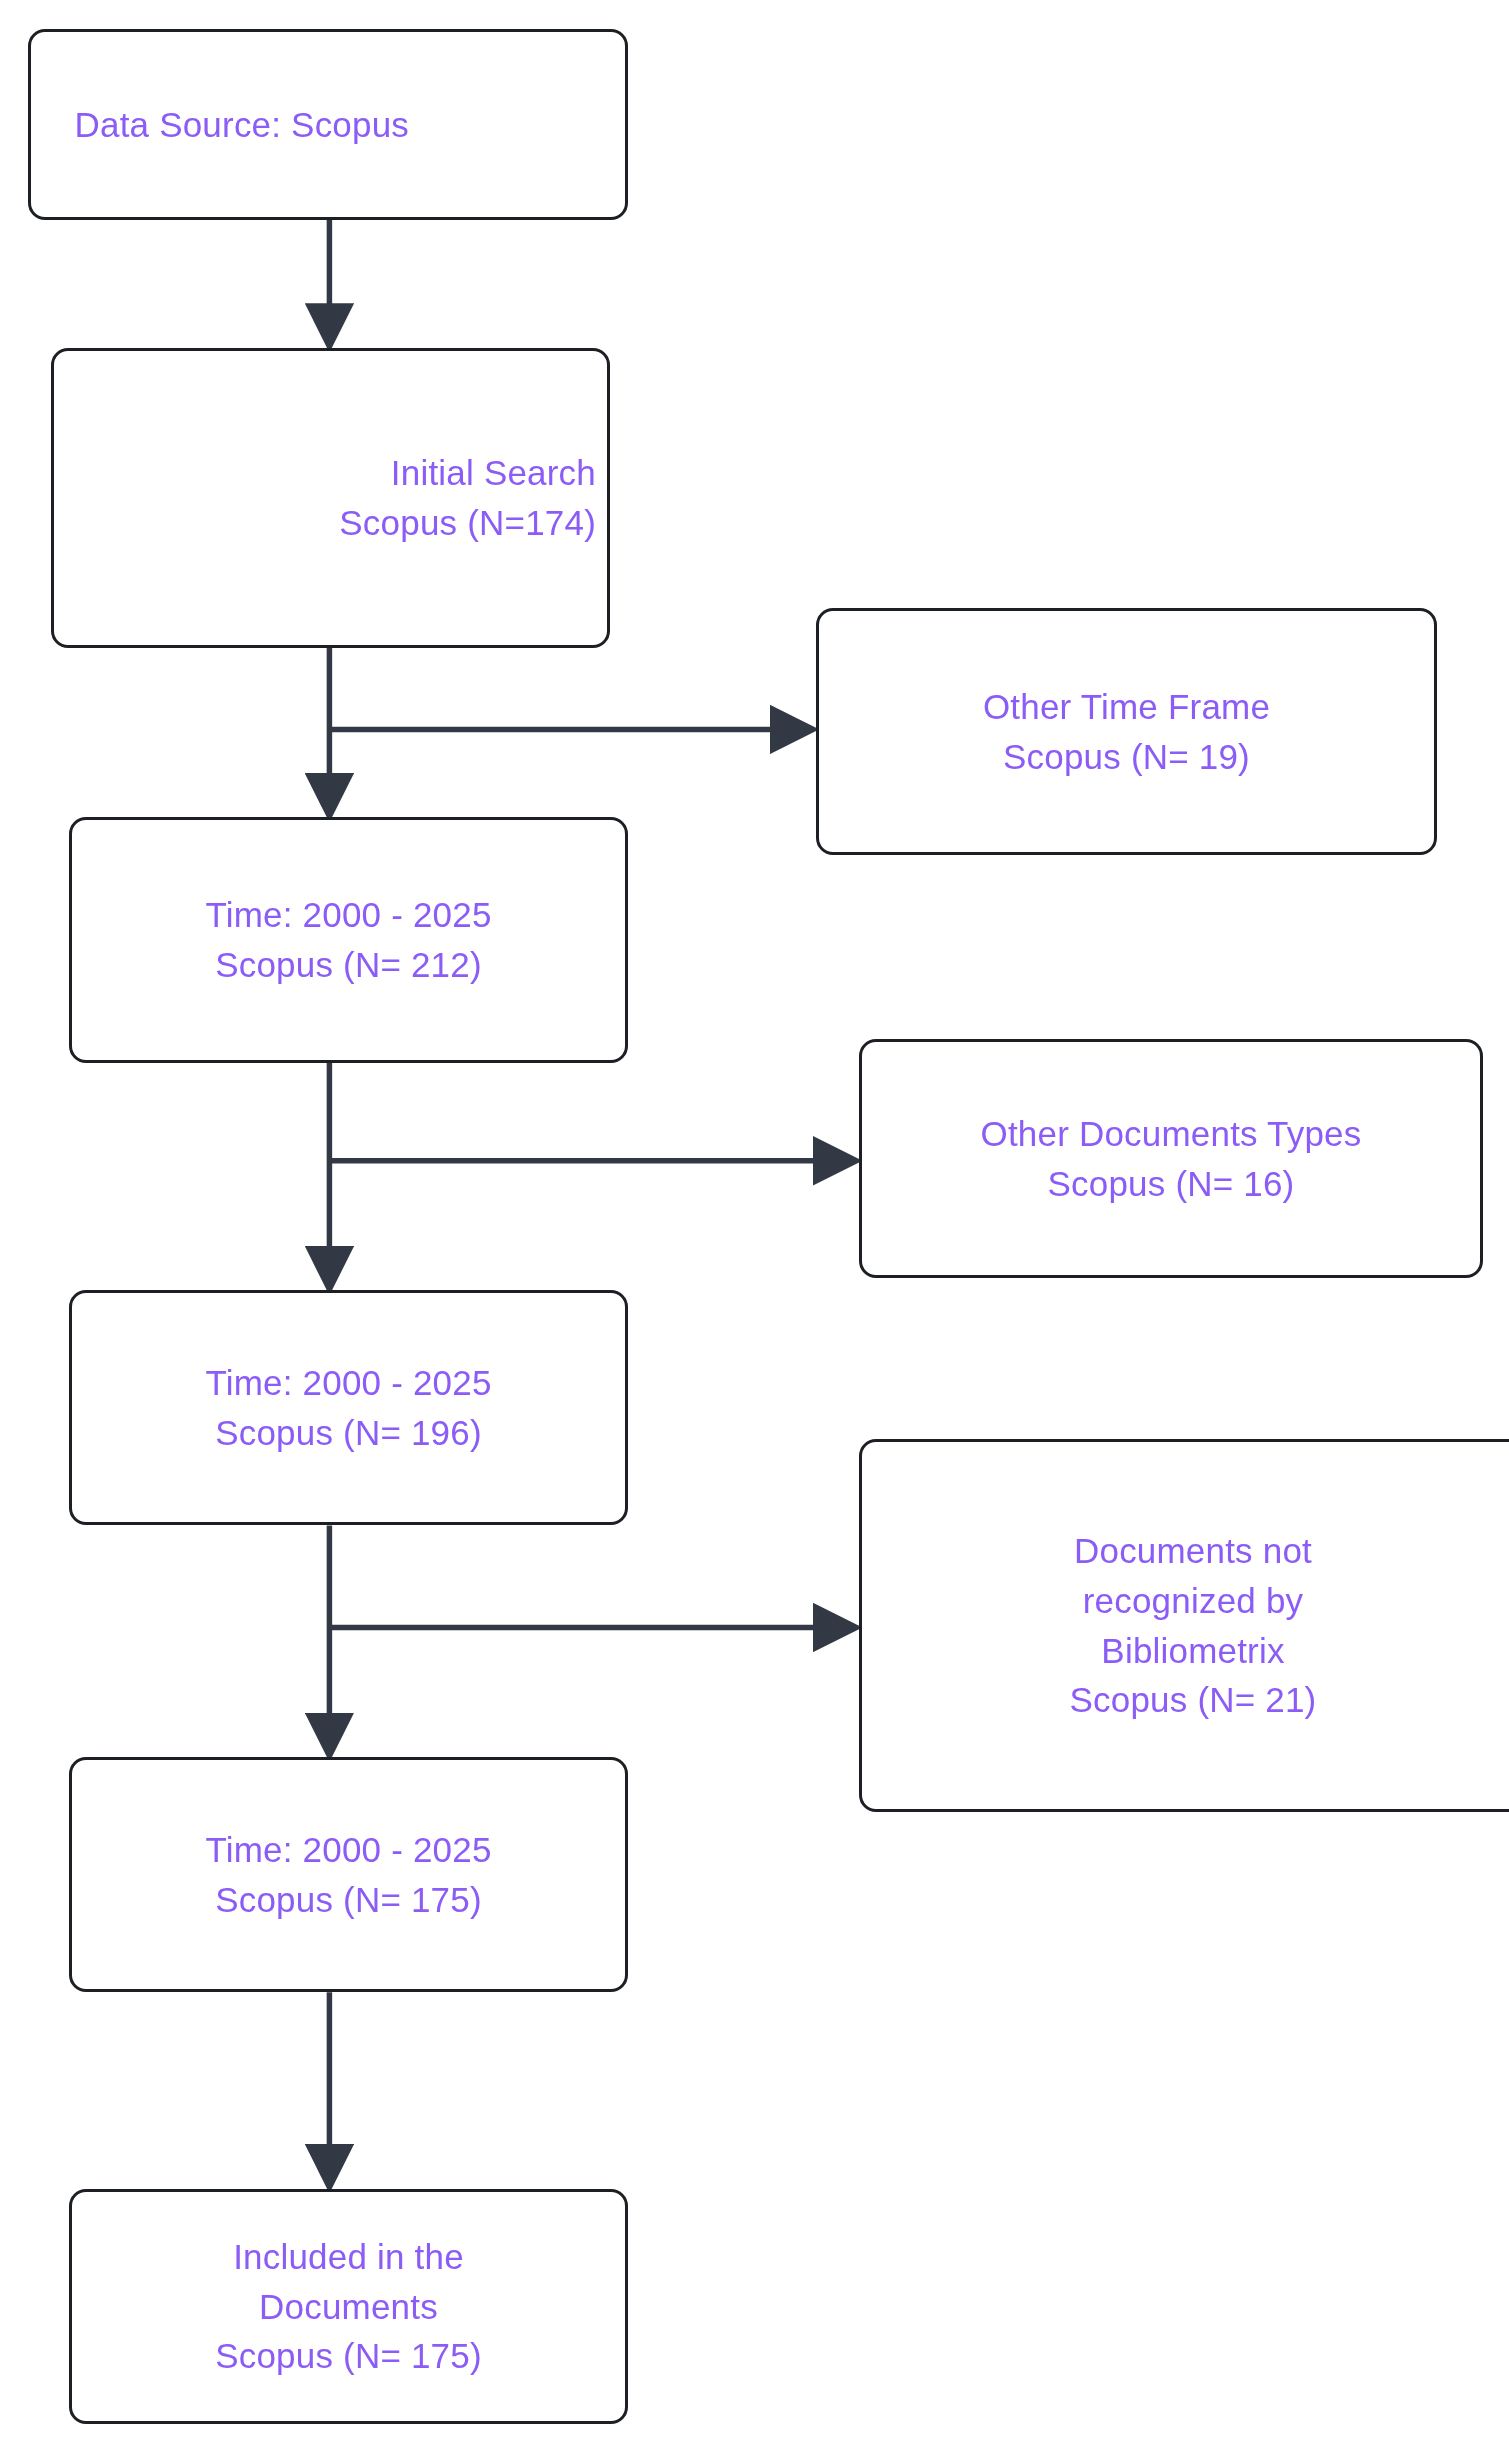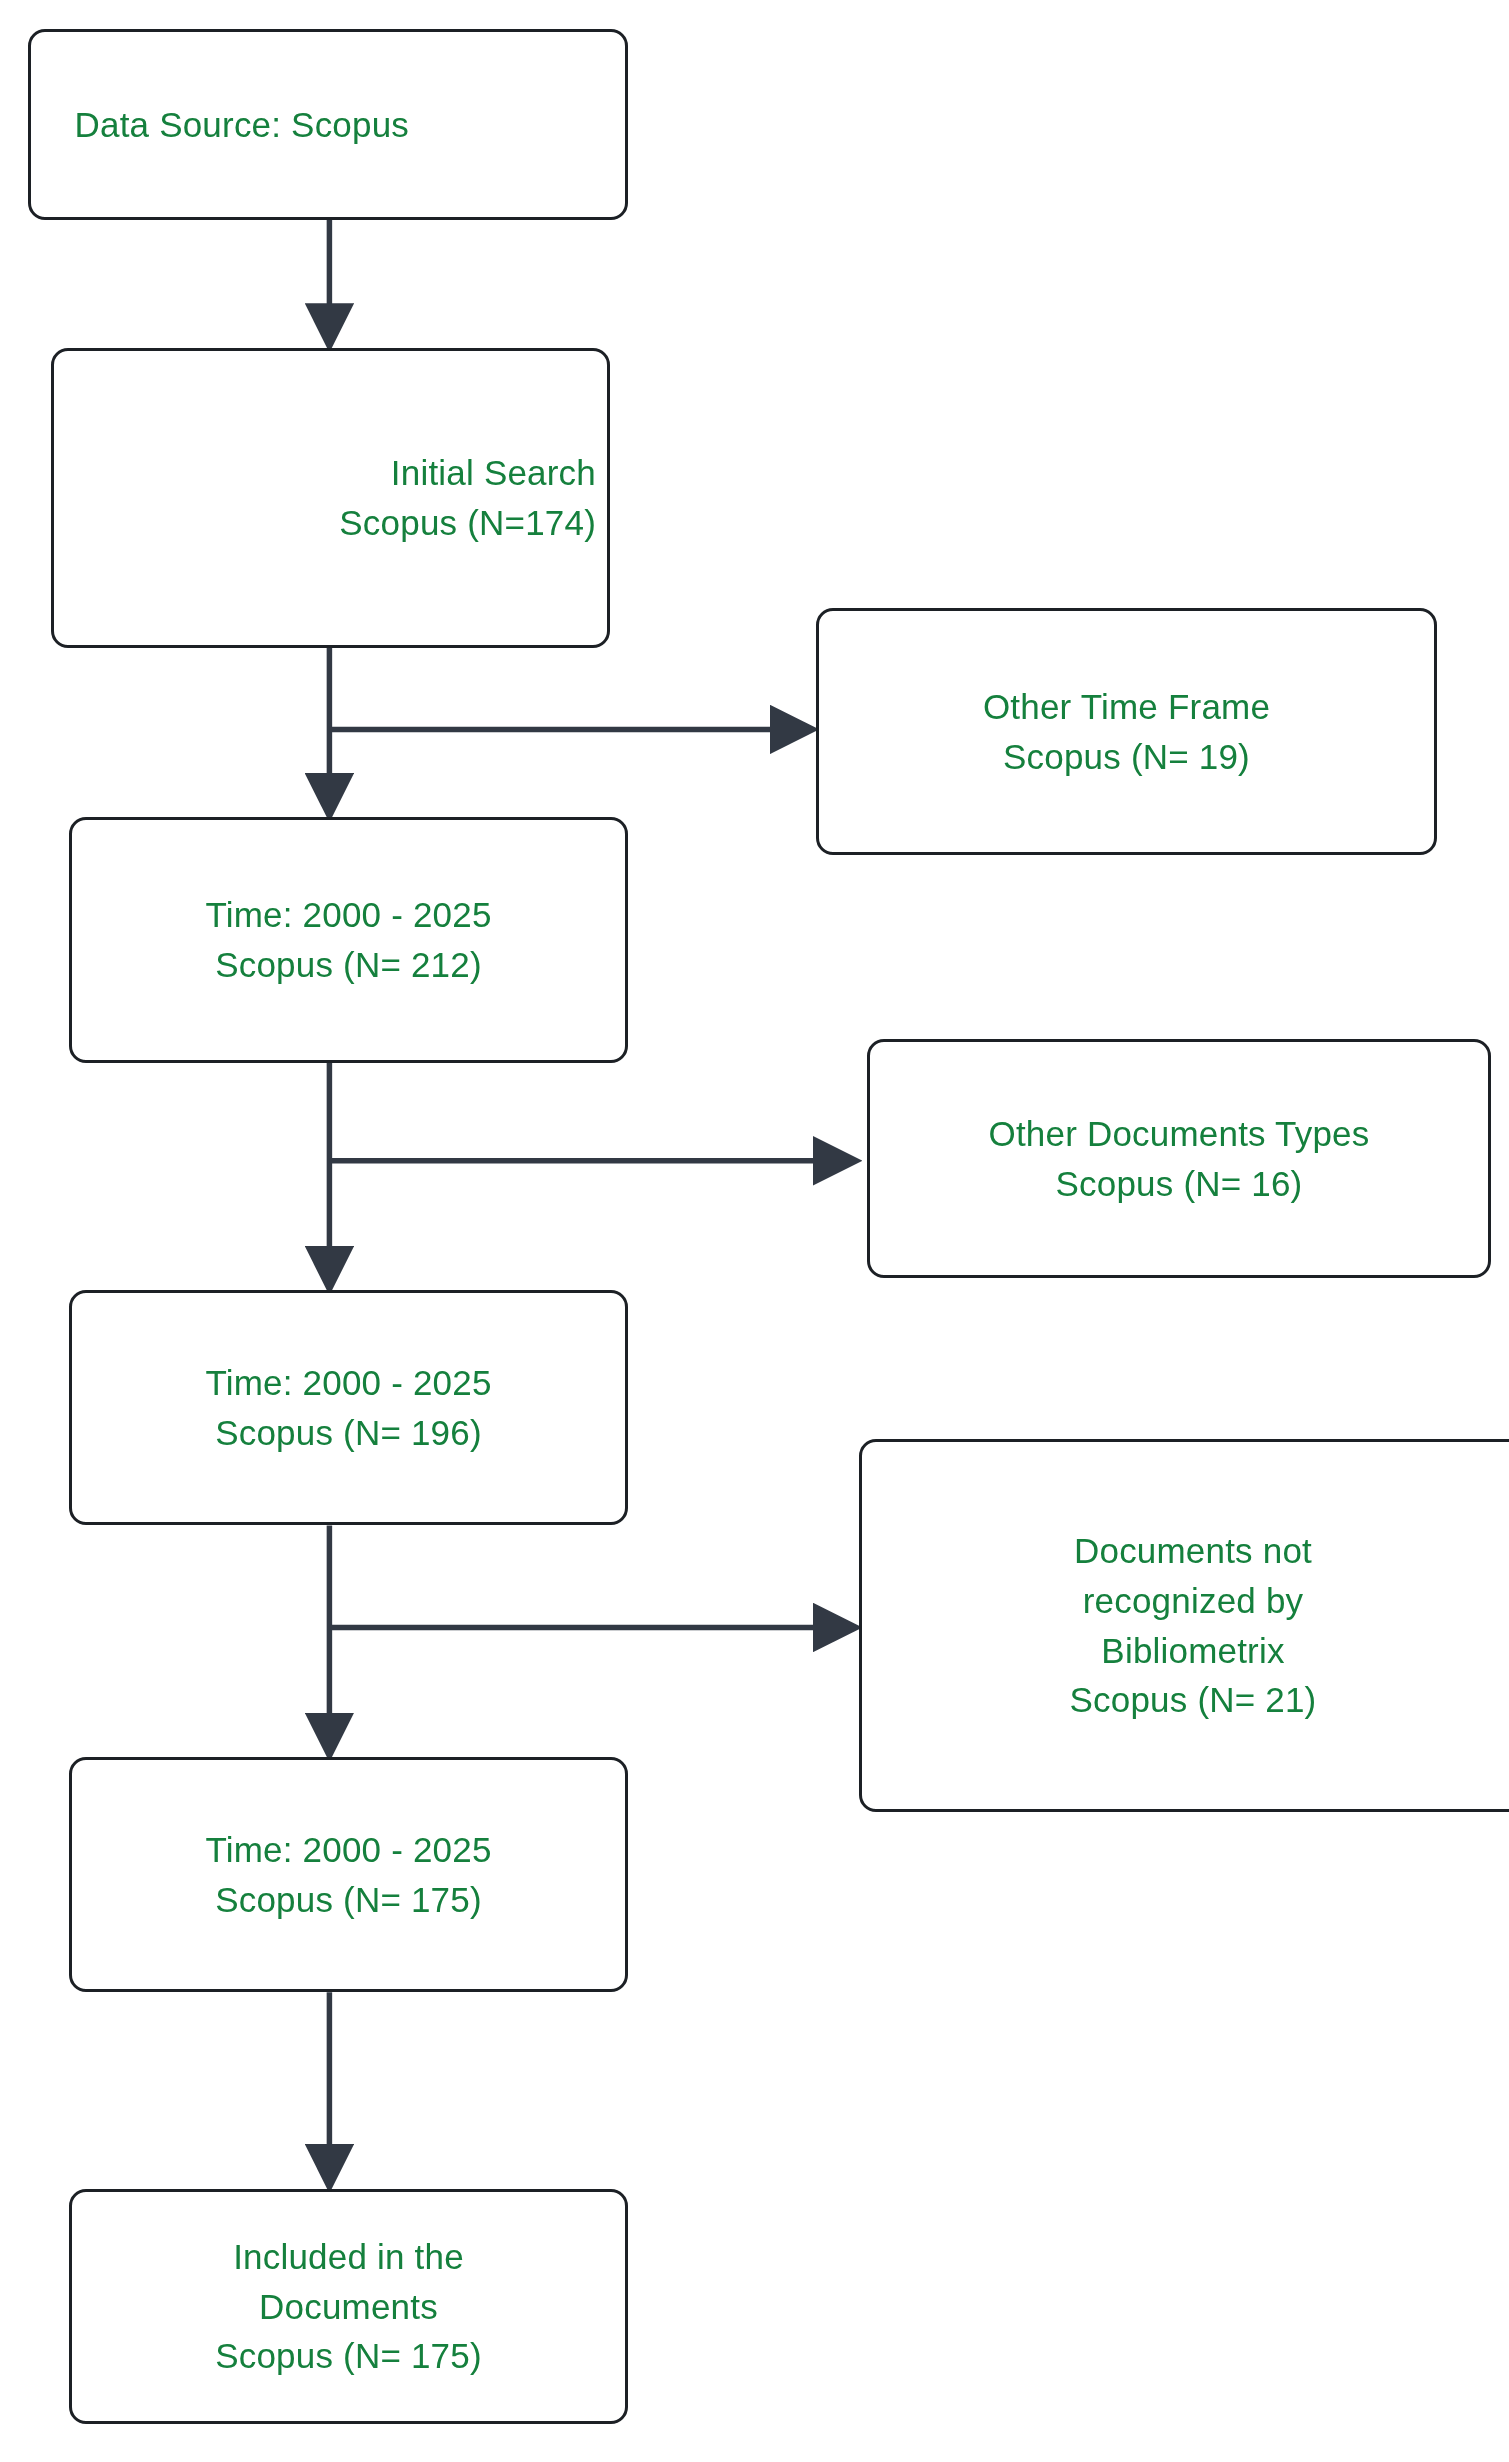--- a/index.html
+++ b/index.html
@@ -28,41 +28,41 @@
     position: absolute;
     box-sizing: border-box;
     background: #ffffff;
     border: 3.9px solid #1c2025;
     border-radius: 17px;
     display: flex;
     flex-direction: column;
     align-items: center;
     justify-content: center;
     text-align: center;
-    color: #15803d;
+    color: #8b5cf6;
     font-size: 35px;
     line-height: 1.42;
     letter-spacing: 0.2px;
     padding: 4.7px 11px;
   }
   .node .line {
     display: block;
     white-space: nowrap;
   }
   
   #node-source        { left: 27.5px;   top: 29px;   width: 600px;  height: 191px; }
   #node-source .line  { text-align: left; width: 100%; padding-left: 33px; box-sizing: border-box; }
   #node-initial       { left: 51px;   top: 348px;  width: 559px;  height: 300px; align-items: flex-end; }
   #node-time212       { left: 69px;   top: 817px; width: 559px;  height: 246px; }
   #node-time196       { left: 69px;   top: 1290px; width: 559px;  height: 235px; }
   #node-time175       { left: 69px;   top: 1757px; width: 559px;  height: 235px; }
   #node-included      { left: 69px;   top: 2189px; width: 559px;  height: 235px; }
   
   #node-timeframe     { left: 816px; top: 608px;  width: 621px;  height: 247px; }
-  #node-doctypes      { left: 859px; top: 1039px; width: 624px;  height: 239px; margin-left: 8px; }
+  #node-doctypes      { left: 859px; top: 1039px; width: 624px;  height: 239px; }
   #node-notrecognized { left: 859px; top: 1439px; width: 668px;  height: 373px; }
 </style>
 </head>
 <body>
 
 <div id="canvas">
 
   <svg class="flow-svg" viewBox="0 0 1924 3139" xmlns="http://www.w3.org/2000/svg">
     <defs>
       <marker id="arrowhead" markerWidth="9" markerHeight="9" refX="7.2" refY="4.5" orient="auto" markerUnits="strokeWidth">

